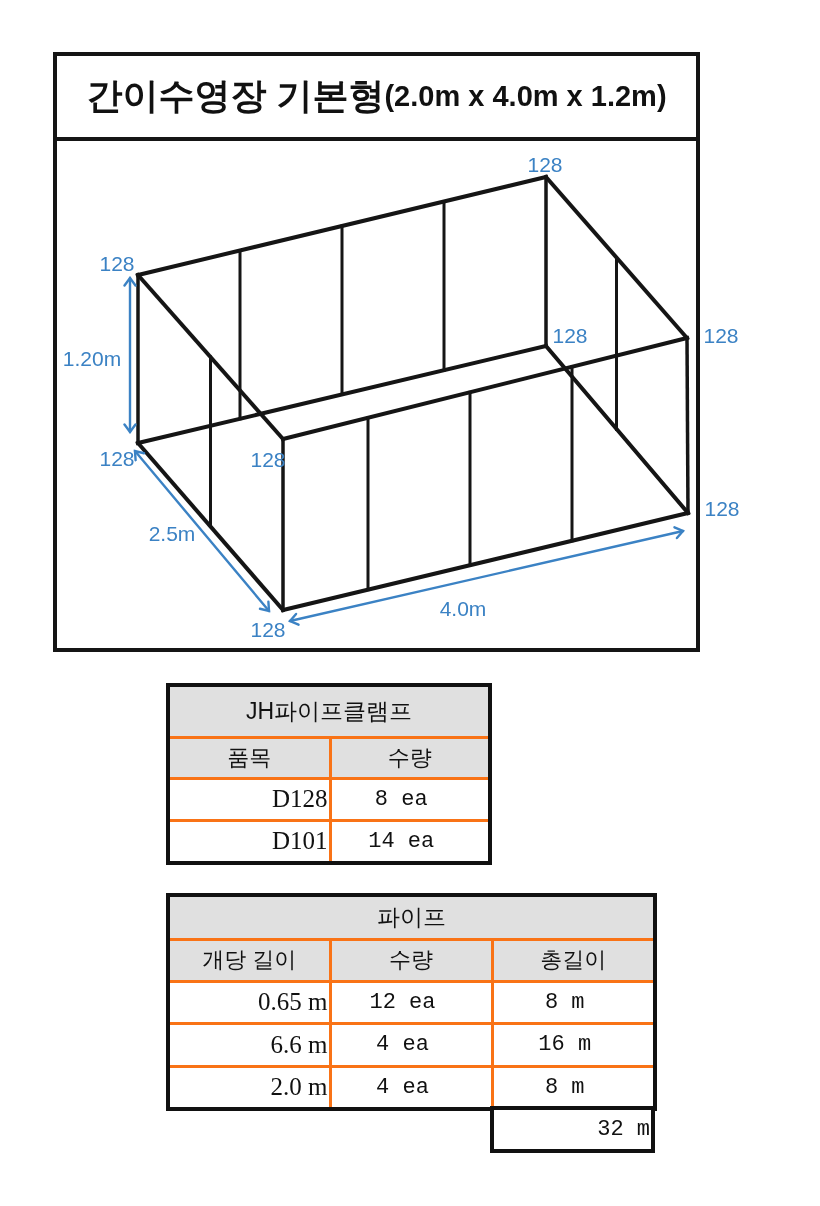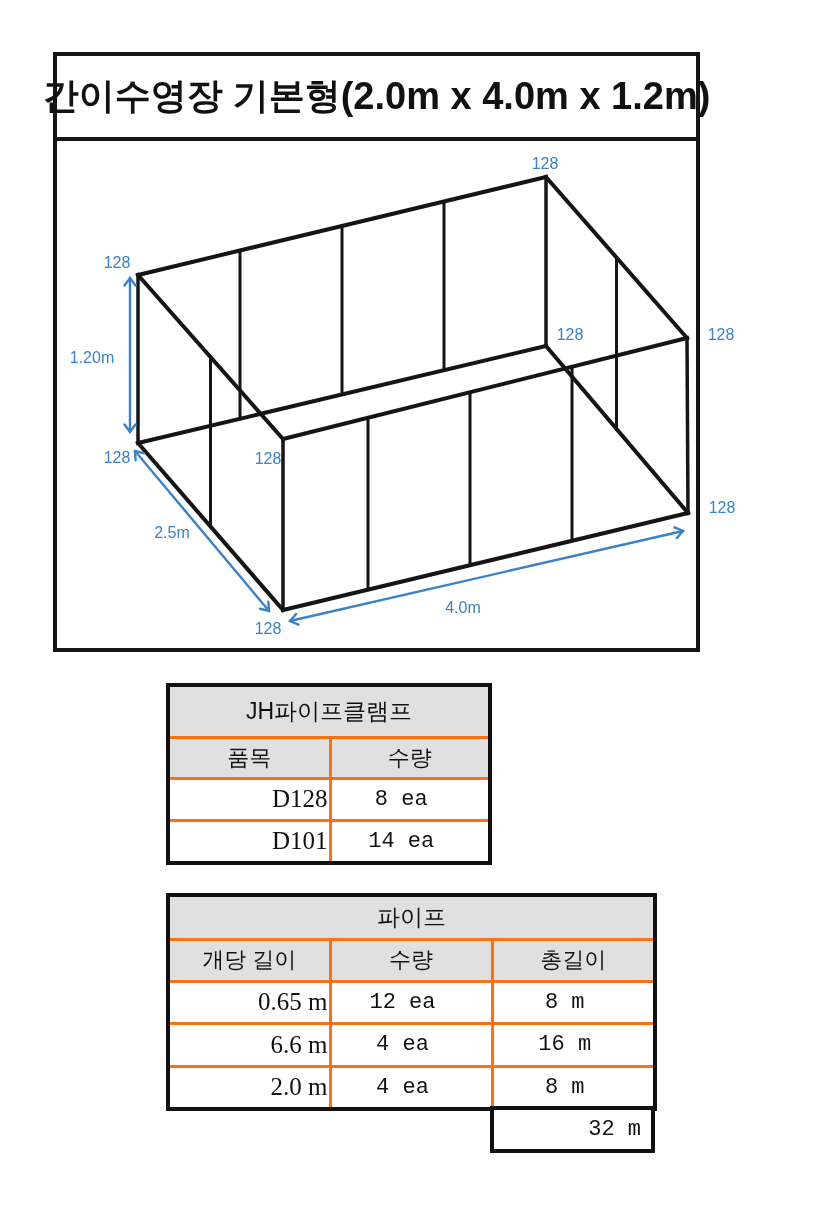--- a/index.html
+++ b/index.html
@@ -14,47 +14,47 @@
   .doc-frame{
     position:absolute;left:53px;top:52px;width:647px;height:600px;
     box-sizing:border-box;border:4px solid #151515;background:#fff;
   }
   .frame-title{
     box-sizing:border-box;height:85px;border-bottom:4px solid #151515;
     display:flex;align-items:center;justify-content:center;
     white-space:nowrap;
   }
   .title-main{font-size:36px;font-weight:700;color:#111;}
-  .title-dims{font-size:38px;font-weight:700;color:#111;}
+  .title-dims{font-size:29px;font-weight:700;color:#111;}
   
   .wire-svg{position:absolute;left:0;top:0;width:820px;height:1206px;pointer-events:none;}
   .dim-label{
     position:absolute;transform:translate(-50%,-50%);
-    color:#3b82c4;font-size:16px;line-height:1;white-space:nowrap;
+    color:#3b82c4;font-size:21px;line-height:1;white-space:nowrap;
   }
   
   table.parts{
     position:absolute;border-collapse:collapse;table-layout:fixed;
     background:#fff;border:4px solid #111;
   }
   table.parts td,table.parts th{
     box-sizing:border-box;border:3px solid #f97316;
     font-weight:400;color:#111;overflow:hidden;
   }
   .t-title{background:#e0e0e0;text-align:center;font-size:23px;}
   .t-head{background:#e0e0e0;text-align:center;font-size:22px;}
   .t-val{font-family:Liberation Serif, serif;font-size:25px;text-align:right;}
   .t-qty{font-family:"Liberation Mono", monospace;font-size:22px;text-align:center;padding-right:18px;}
   #clamp-table{left:166px;top:683px;width:322px;}
   #pipe-table{left:166px;top:893px;width:487px;}
   .total-cell{
     position:absolute;left:490px;top:1106px;width:165px;height:47px;
     box-sizing:border-box;border:4px solid #111;background:#fff;
     font-family:"Liberation Mono", monospace;font-size:22px;color:#111;
-    display:flex;align-items:center;justify-content:flex-end;padding-right:10px;
+    display:flex;align-items:center;justify-content:flex-end;padding-right:1px;
   }
 </style>
 </head>
 <body>
 
 <div class="doc-frame">
   <div class="frame-title">
     <span class="title-main">간이수영장 기본형</span>
       <span class="title-dims">(2.0m x 4.0m x 1.2m)</span>
   </div>

